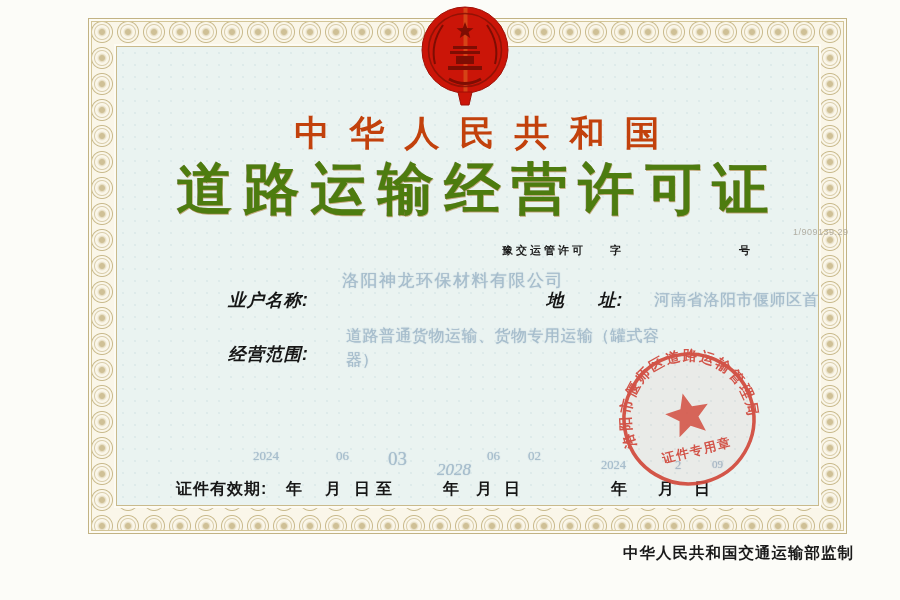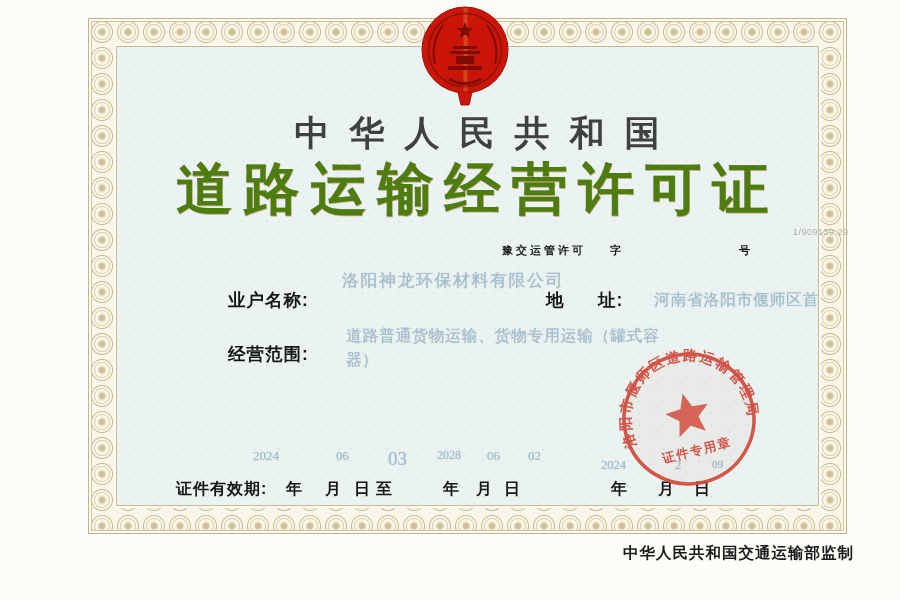--- a/index.html
+++ b/index.html
@@ -28,31 +28,31 @@
     background-color:#eaf3f1;
     background-image: radial-gradient(rgba(160,190,200,.16) 1px, transparent 1.5px);
     background-size:12px 12px;
     border:1px solid #c9ba8c;
     box-shadow: 0 0 0 2px #fdfbf3;
   }
 
   .country-title{
     left:117px; top:110px; width:700px; text-align:center;
     font-size:35px; font-weight:bold; letter-spacing:20px; padding-left:20px;
-    color:#404040;
+    color:#c2410c;
   }
   .cert-title{
     left:88px; top:152px; width:758px; text-align:center;
     font-family:"Liberation Serif", serif;
     font-size:56px; font-weight:bold; letter-spacing:11px; padding-left:11px;
     color:#4d7c0f;
     text-shadow:0.6px 0.6px 0 rgba(160,110,30,.55), -0.5px -0.5px 0 rgba(70,45,10,.45);
   }
 
-  .lbl{font-size:17.5px; font-weight:bold; letter-spacing:1px; color:#161616;}
+  .lbl{font-size:17.5px; font-weight:bold; letter-spacing:1px; color:#161616;font-style:italic;}
   .lic{font-size:11px; font-weight:bold; color:#1c1c1c;}
   .faint{
     color:#a6bdcc; font-family:"Liberation Serif", serif;
     text-shadow:0 0 1.2px rgba(166,189,204,.95);
   }
   .unit{font-size:16px; font-weight:bold; color:#161616;}
 
   .license-prefix{left:502px; top:243px; letter-spacing:3px;}
   .license-zi{left:610px; top:243px;}
   .license-hao{left:739px; top:243px;}
@@ -72,21 +72,21 @@
   .iss-y{left:601px; top:458px; font-size:12.5px;}
   .iss-m{left:675px; top:458px; font-size:12.5px;}
   .iss-d{left:712px; top:458px; font-size:11px;}
 
   .validity-label{left:176px; top:479px; font-size:16px; font-weight:bold; letter-spacing:1px; color:#161616;}
   .u-y1{left:286px; top:479px;} .u-m1{left:325px; top:479px;} .u-d1{left:354px; top:479px;}
   .u-to{left:376px; top:479px;}
   .u-y2{left:443px; top:479px;} .u-m2{left:476px; top:479px;} .u-d2{left:504px; top:479px;}
   .u-y3{left:611px; top:479px;} .u-m3{left:658px; top:479px;} .u-d3{left:694px; top:479px;}
   .vf-y{left:253px; top:448px; font-size:13px;} .vf-m{left:336px; top:448px; font-size:13px;} .vf-d{left:388px; top:448px; font-size:19px;}
-  .vt-y{left:437px; top:448px; font-size:12px;} .vt-m{left:487px; top:448px; font-size:13px;} .vt-d{left:528px; top:448px; font-size:13px;}
+  .vt-y{left:437px; top:460px; font-size:17px;font-style:italic;} .vt-m{left:487px; top:448px; font-size:13px;} .vt-d{left:528px; top:448px; font-size:13px;}
 
   .emblem{left:420px; top:2px; z-index:5;}
   .stamp{
     left:618px; top:348px; width:142px; height:142px;
     transform:rotate(-14deg); opacity:.92; z-index:4;
   }
   .footer-text{left:623px; top:543px; font-size:15.5px; font-weight:bold; letter-spacing:1px; color:#1a1a1a;}
 </style>
 </head>
 <body>

